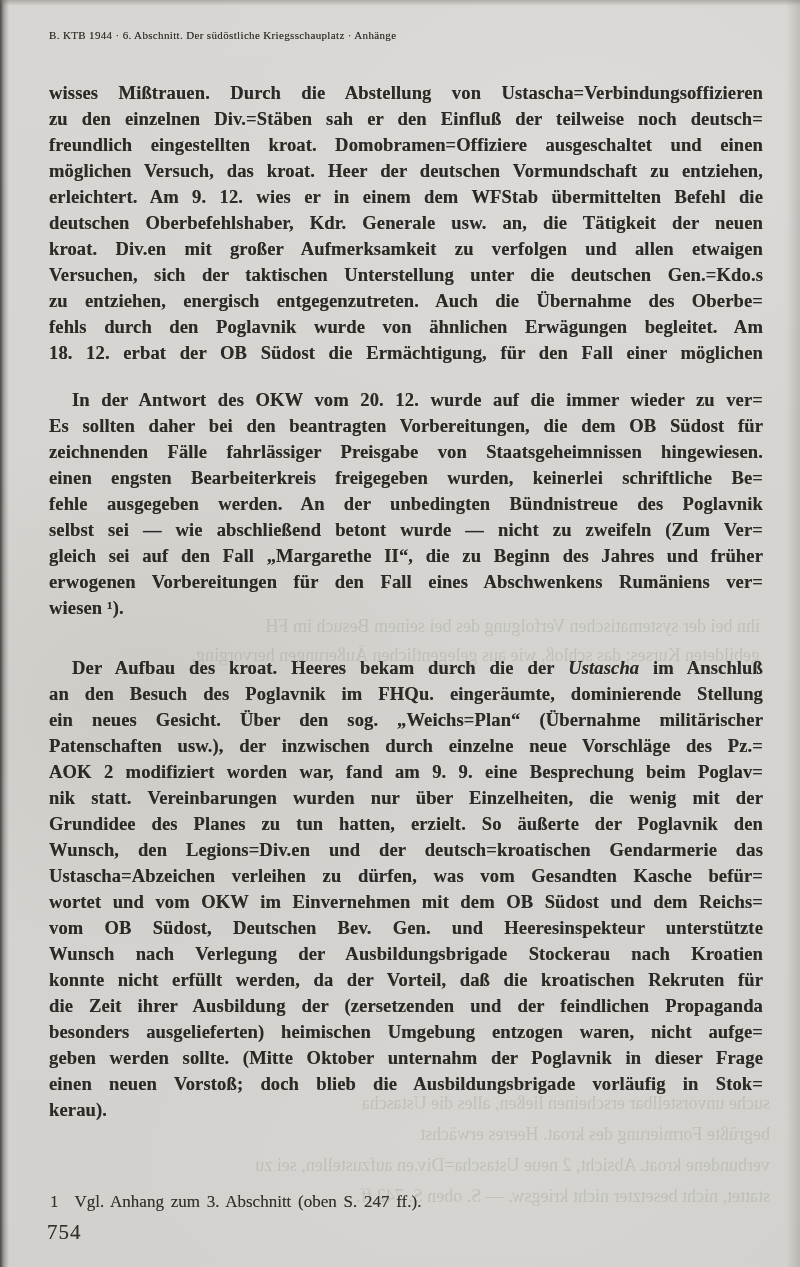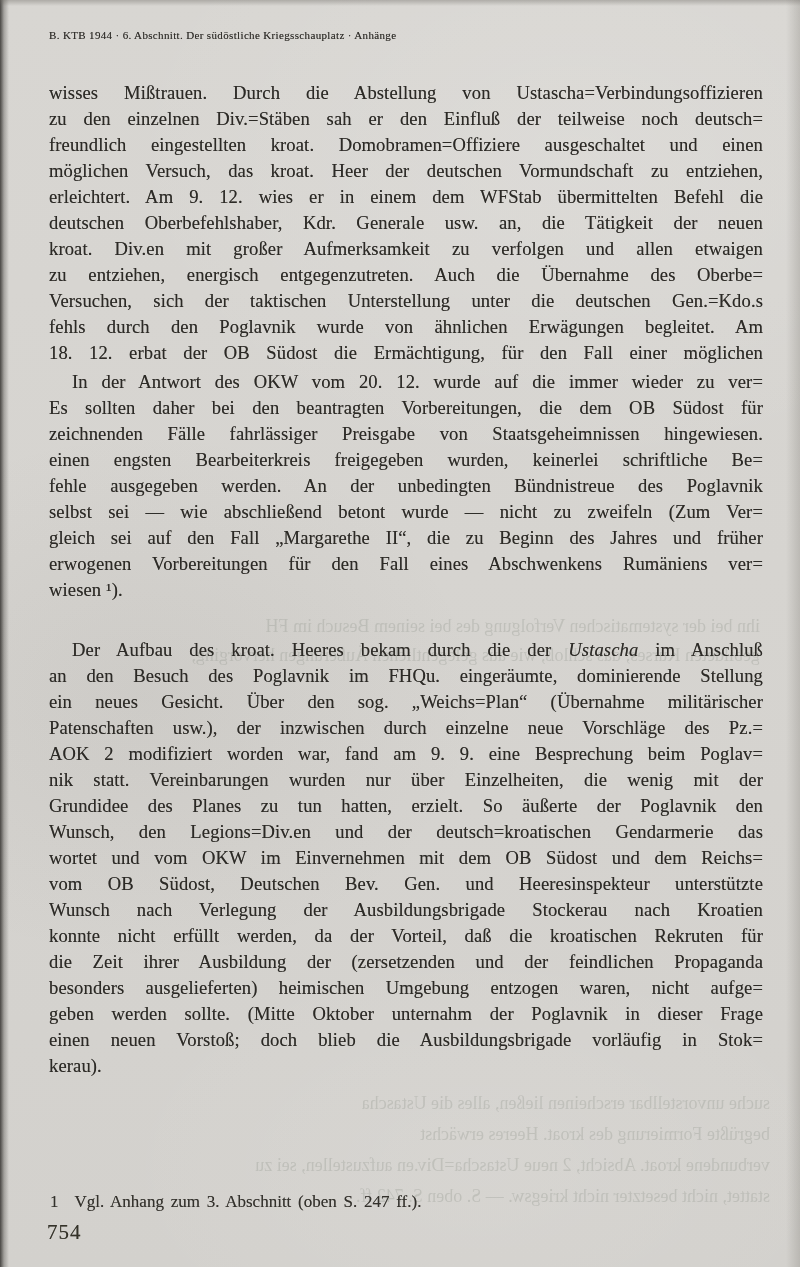--- a/index.html
+++ b/index.html
@@ -52,25 +52,26 @@
   .body-text {
     position: absolute;
     left: 49px; top: 80px;
     width: 714px;
     font-size: 18.6px;
     line-height: 26px;
     letter-spacing: 0.1px;
     color: #2c2a26;
     text-shadow: 0 0 0.55px rgba(44,42,38,0.5);
   }
-  .para + .para { margin-top: 3px; }
+  .para + .para { margin-top: 21px; }
   .para.gap { margin-top: 34px; }
   .line {
     text-align: justify;
     text-align-last: justify;
+    font-weight: bold;
   }
   .line.end { text-align-last: left; }
   .line.indent { text-indent: 23px; }
   .footnote {
     position: absolute;
     left: 50px; top: 1192px;
     width: 714px;
     font-size: 17px;
     word-spacing: 2.5px;
     color: #33312c;
@@ -132,22 +133,22 @@
 
   <main class="body-text">
       <div class="para">
         <div class="line">wisses Mißtrauen. Durch die Abstellung von Ustascha=Verbindungsoffizieren</div>
         <div class="line">zu den einzelnen Div.=Stäben sah er den Einfluß der teilweise noch deutsch=</div>
         <div class="line">freundlich eingestellten kroat. Domobramen=Offiziere ausgeschaltet und einen</div>
         <div class="line">möglichen Versuch, das kroat. Heer der deutschen Vormundschaft zu entziehen,</div>
         <div class="line">erleichtert. Am 9. 12. wies er in einem dem WFStab übermittelten Befehl die</div>
         <div class="line">deutschen Oberbefehlshaber, Kdr. Generale usw. an, die Tätigkeit der neuen</div>
         <div class="line">kroat. Div.en mit großer Aufmerksamkeit zu verfolgen und allen etwaigen</div>
+        <div class="line">Versuchen, sich der taktischen Unterstellung unter die deutschen Gen.=Kdo.s</div>
         <div class="line">zu entziehen, energisch entgegenzutreten. Auch die Übernahme des Oberbe=</div>
-        <div class="line">Versuchen, sich der taktischen Unterstellung unter die deutschen Gen.=Kdo.s</div>
         <div class="line">fehls durch den Poglavnik wurde von ähnlichen Erwägungen begleitet. Am</div>
         <div class="line">18. 12. erbat der OB Südost die Ermächtigung, für den Fall einer möglichen</div>
       </div>
       <div class="para">
         <div class="line indent">In der Antwort des OKW vom 20. 12. wurde auf die immer wieder zu ver=</div>
         <div class="line">Es sollten daher bei den beantragten Vorbereitungen, die dem OB Südost für</div>
         <div class="line">zeichnenden Fälle fahrlässiger Preisgabe von Staatsgeheimnissen hingewiesen.</div>
         <div class="line">einen engsten Bearbeiterkreis freigegeben wurden, keinerlei schriftliche Be=</div>
         <div class="line">fehle ausgegeben werden. An der unbedingten Bündnistreue des Poglavnik</div>
         <div class="line">selbst sei — wie abschließend betont wurde — nicht zu zweifeln (Zum Ver=</div>
@@ -157,20 +158,21 @@
       </div>
       <div class="para gap">
         <div class="line indent">Der Aufbau des kroat. Heeres bekam durch die der <i>Ustascha</i> im Anschluß</div>
         <div class="line">an den Besuch des Poglavnik im FHQu. eingeräumte, dominierende Stellung</div>
         <div class="line">ein neues Gesicht. Über den sog. „Weichs=Plan“ (Übernahme militärischer</div>
         <div class="line">Patenschaften usw.), der inzwischen durch einzelne neue Vorschläge des Pz.=</div>
         <div class="line">AOK 2 modifiziert worden war, fand am 9. 9. eine Besprechung beim Poglav=</div>
         <div class="line">nik statt. Vereinbarungen wurden nur über Einzelheiten, die wenig mit der</div>
         <div class="line">Grundidee des Planes zu tun hatten, erzielt. So äußerte der Poglavnik den</div>
         <div class="line">Wunsch, den Legions=Div.en und der deutsch=kroatischen Gendarmerie das</div>
+        <div class="line">Ustascha=Abzeichen verleihen zu dürfen, was vom Gesandten Kasche befür=</div>
         <div class="line">wortet und vom OKW im Einvernehmen mit dem OB Südost und dem Reichs=</div>
         <div class="line">vom OB Südost, Deutschen Bev. Gen. und Heeresinspekteur unterstützte</div>
         <div class="line">Wunsch nach Verlegung der Ausbildungsbrigade Stockerau nach Kroatien</div>
         <div class="line">konnte nicht erfüllt werden, da der Vorteil, daß die kroatischen Rekruten für</div>
         <div class="line">die Zeit ihrer Ausbildung der (zersetzenden und der feindlichen Propaganda</div>
         <div class="line">besonders ausgelieferten) heimischen Umgebung entzogen waren, nicht aufge=</div>
         <div class="line">geben werden sollte. (Mitte Oktober unternahm der Poglavnik in dieser Frage</div>
         <div class="line">einen neuen Vorstoß; doch blieb die Ausbildungsbrigade vorläufig in Stok=</div>
         <div class="line end">kerau).</div>
       </div>

